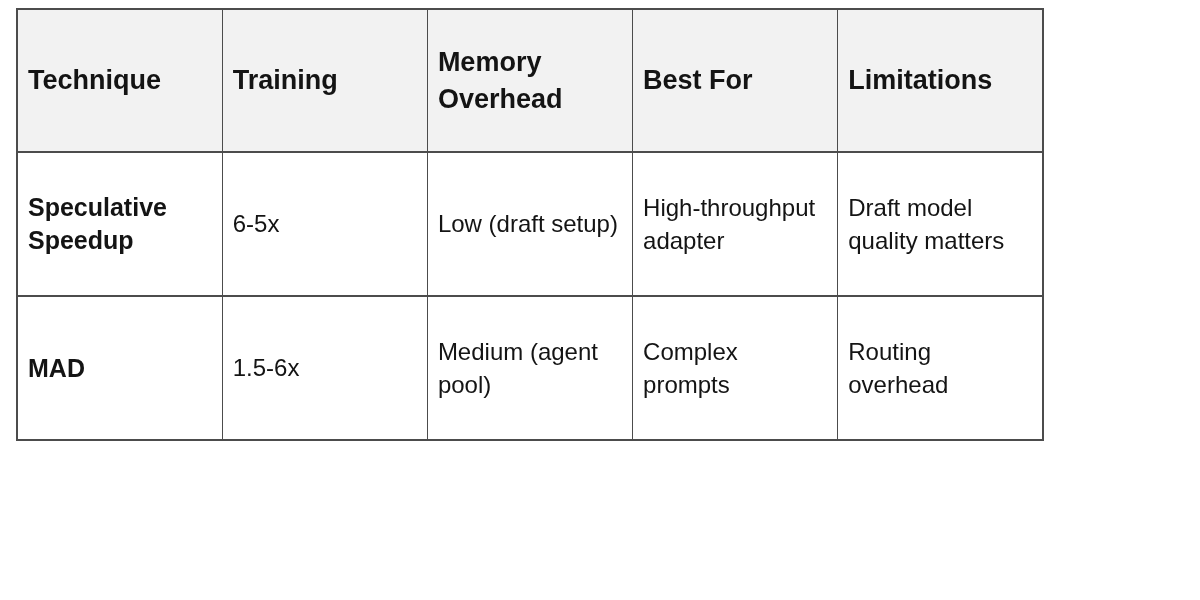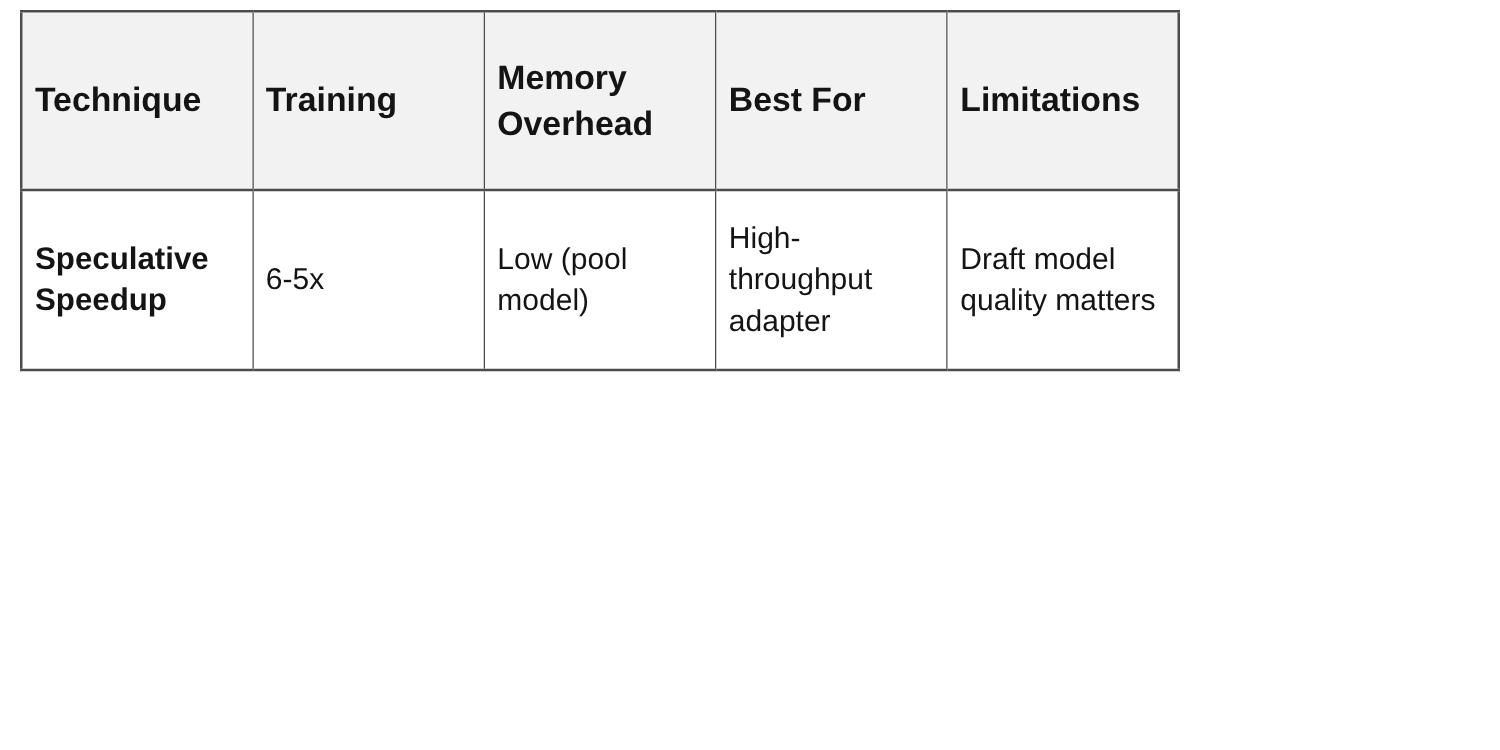--- a/index.html
+++ b/index.html
@@ -15,21 +15,21 @@
     width: 1200px;
     height: 600px;
     background: #ffffff;
     font-family: "Liberation Sans", sans-serif;
     color: var(--text);
   }
   .table-wrap {
     position: absolute;
     left: 16px;
     top: 8px;
-    width: 928px;
+    width: 1028px;
   }
   table.cmp {
     width: 100%;
     border-collapse: collapse;
     table-layout: fixed;
     background: var(--body-bg);
     border: 2px solid var(--border);
   }
   table.cmp th,
   table.cmp td {
@@ -72,19 +72,26 @@
         <th>Training</th>
         <th>Memory Overhead</th>
         <th>Best For</th>
         <th>Limitations</th>
       </tr>
     </thead>
     <tbody>
         <tr>
           <td class="rowhead">Speculative Speedup</td>
           <td>6-5x</td>
-          <td>Low (pool model)</td>
+          <td>Low (draft setup)</td>
           <td>High-throughput adapter</td>
           <td>Draft model quality matters</td>
+        </tr>
+        <tr>
+          <td class="rowhead">MAD</td>
+          <td>1.5-6x</td>
+          <td>Medium (agent pool)</td>
+          <td>Complex prompts</td>
+          <td>Routing overhead</td>
         </tr>
       </tbody>
   </table>
 </div>
 
 </body></html>

